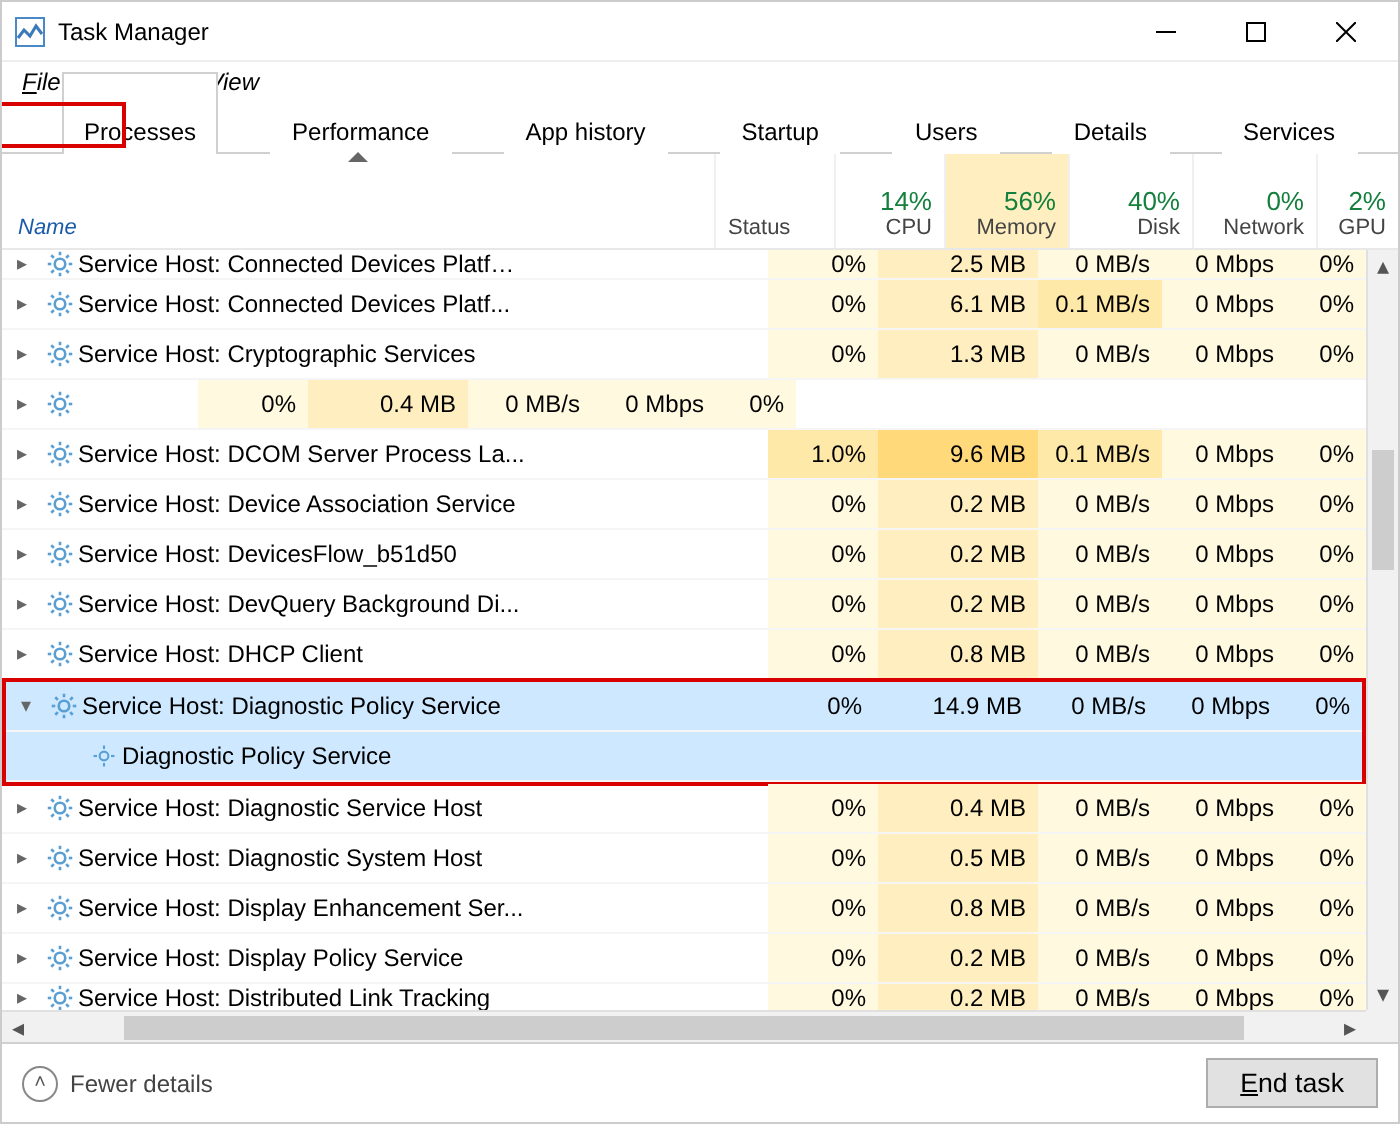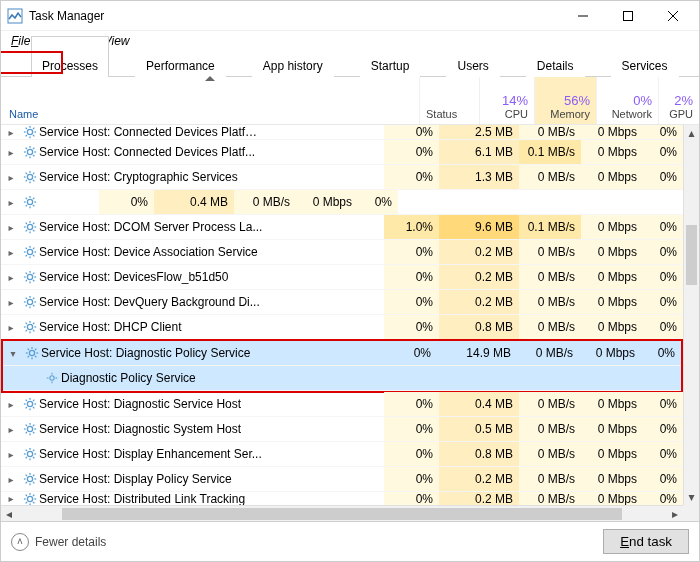--- a/index.html
+++ b/index.html
@@ -79,31 +79,31 @@
     font-size: 11px;
     color: #333;
   }
   .hcell {
     border-right: 1px solid #f0f0f0;
     display: flex;
     flex-direction: column;
     justify-content: flex-end;
     padding: 4px 6px;
   }
-  .hcell .pct { text-align: right; font-size: 13px; color:#8b5cf6; }
+  .hcell .pct { text-align: right; font-size: 13px; color:#15803d; }
   .hcell .lbl { text-align: right; color:#444; }
   .hname { flex: 1; justify-content: flex-end; padding-left: 8px;}
   .hname .lbl { text-align: left; color:#1a5aa8; }
   .hstatus { width: 60px; }
   .hcpu { width: 55px; }
   .hmem { width: 62px; background:#ffeebf;}
   .hdisk { width: 62px; }
   .hnet { width: 62px; }
   .hgpu { width: 40px; }
-  .hdr-sort { position:relative; }
+  .hdr-sort { position:relative;font-style:italic; }
   .hdr-sort::before {
     content:"";
     position:absolute; top:-1px; left:50%; transform:translateX(-50%);
     border-left:5px solid transparent;
     border-right:5px solid transparent;
     border-bottom:5px solid #666;
   }
   .list-wrap {
     flex:1;
     position: relative;
@@ -237,20 +237,24 @@
   <div class="hcell hstatus">
     <div class="lbl" style="text-align:left">Status</div>
   </div>
   <div class="hcell hcpu">
     <div class="pct">14%</div>
     <div class="lbl">CPU</div>
   </div>
   <div class="hcell hmem">
     <div class="pct">56%</div>
     <div class="lbl">Memory</div>
+  </div>
+  <div class="hcell hdisk">
+    <div class="pct">40%</div>
+    <div class="lbl">Disk</div>
   </div>
   <div class="hcell hnet">
     <div class="pct">0%</div>
     <div class="lbl">Network</div>
   </div>
   <div class="hcell hgpu" style="border-right:none;">
     <div class="pct">2%</div>
     <div class="lbl">GPU</div>
   </div>
 </div>

